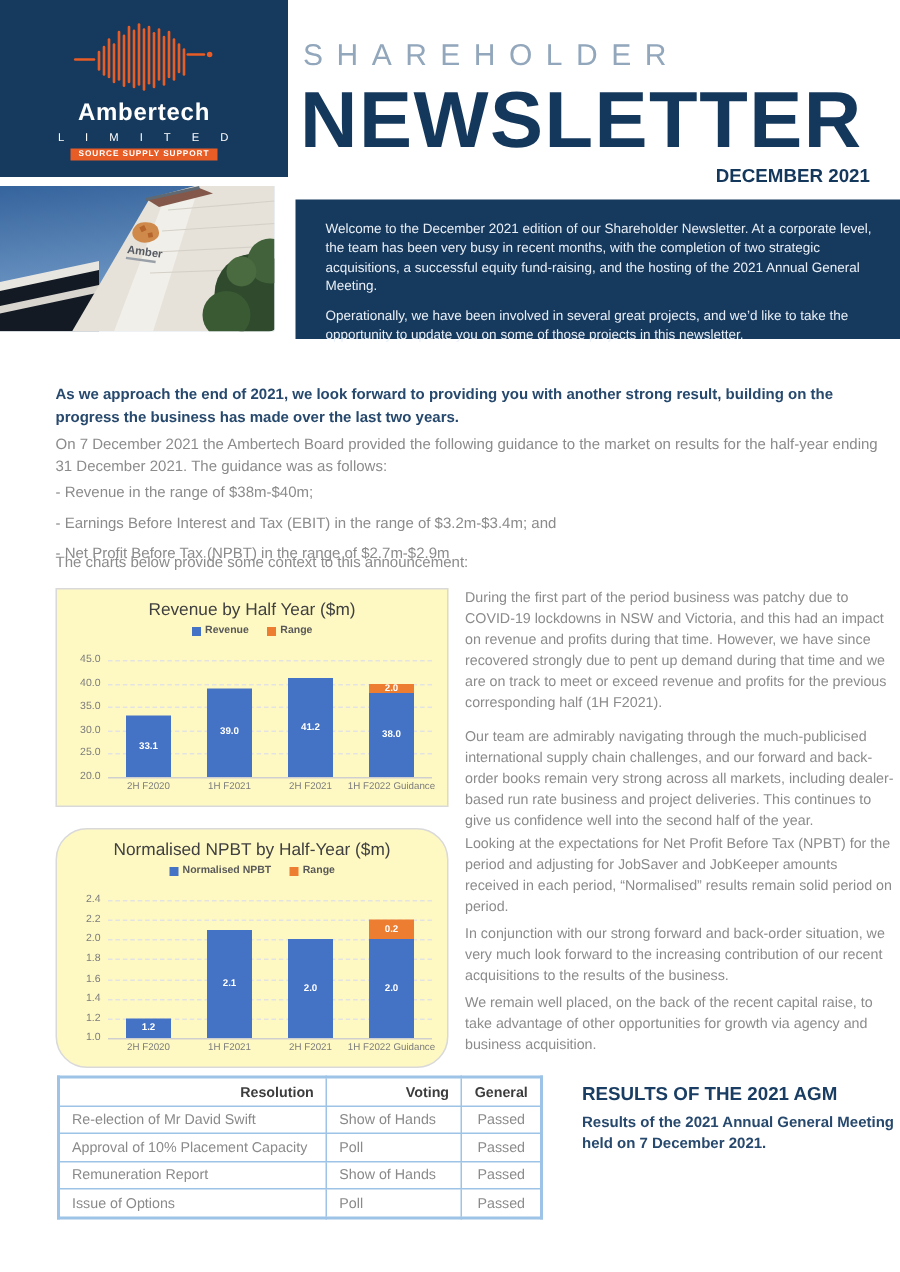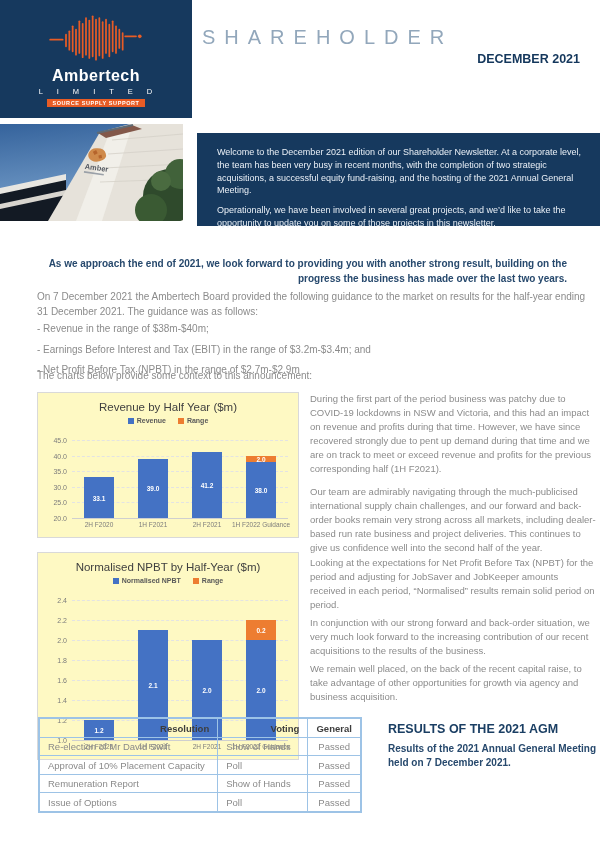--- a/index.html
+++ b/index.html
@@ -26,31 +26,31 @@
   .photo svg { display:block; }
 
   
   .welcome-box { position:absolute; left:197px; top:133px; width:403px; height:93px; background:#16395e;
                  color:#e9eff6; padding:13px 16px 10px 20px; }
   .welcome-box p { font-size:9px; line-height:1.42; margin-bottom:7px; }
 
   
   .h-navy { color:#1a3e63; font-weight:bold; }
   .sec-heading { position:absolute; left:37px; top:236px; font-size:13.5px; letter-spacing:.3px; }
-  .intro-bold { position:absolute; left:37px; top:257px; width:530px; font-size:10px; line-height:1.45; color:#27496d; font-weight:bold;text-align:right; }
+  .intro-bold { position:absolute; left:37px; top:257px; width:530px; font-size:10px; line-height:1.45; color:#27496d; font-weight:bold; }
   .body-gray { color:#8b8b8b; font-size:10px; line-height:1.45; }
   .p-guidance { position:absolute; left:37px; top:290px; width:555px; }
   .bullets { position:absolute; left:37px; top:322px; width:555px; }
   .bullets div { margin-bottom:6px; }
   .p-charts { position:absolute; left:37px; top:369px; width:555px; }
 
   
   .chart { position:absolute; left:37px; width:262px; background:#fef9c3; border:1px solid #d9d9d9; }
   .chart-revenue { top:392px; height:146px; }
-  .chart-npbt { top:552px; height:208px; }
+  .chart-npbt { top:552px; height:160px;border-radius:21px; }
   .chart-title { text-align:center; font-size:11.5px; color:#404040; margin-top:8px; }
   .chart-legend { display:flex; justify-content:center; gap:12px; font-size:7px; color:#595959; margin-top:4px; }
   .chart-legend .item { display:flex; align-items:center; font-weight:bold; }
   .chart-legend .sw { width:6px; height:6px; display:inline-block; margin-right:3px; }
   .chart-plot { position:absolute; left:34px; right:10px; top:47px; bottom:18px; border-bottom:1px solid #cfcfcf; }
   .gridline { position:absolute; left:0; right:0; border-top:1px dashed #e3e3e3; }
   .ytick { position:absolute; right:calc(100% + 5px); transform:translateY(-50%); font-size:7px; color:#7c7c7c; white-space:nowrap; }
   .chart-cols { position:absolute; left:0; right:0; top:0; bottom:0; display:flex; justify-content:space-around; }
   .bar-col { position:relative; flex:0 0 30px; height:100%; }
   .seg { position:absolute; left:0; right:0; }
@@ -109,20 +109,21 @@
       </g>
       <circle cx="112.5" cy="30" r="2.2" fill="#e85c25"></circle>
     </svg>
     <div class="brand-name">Ambertech</div>
     <div class="brand-limited">L I M I T E D</div>
     <div class="brand-tagline">SOURCE SUPPLY SUPPORT</div>
   </div>
 
   <div class="masthead">
     <div class="kicker">SHAREHOLDER</div>
+    <div class="big-title">NEWSLETTER</div>
     <div class="issue-date">DECEMBER 2021</div>
   </div>
 
   <div class="photo">
     <svg width="183" height="97" viewBox="0 0 183 97" preserveAspectRatio="none">
       <defs>
         <linearGradient id="sky" x1="0" y1="0" x2="0.2" y2="1">
           <stop offset="0" stop-color="#35639c"></stop>
           <stop offset="1" stop-color="#7ea6d0"></stop>
         </linearGradient>

